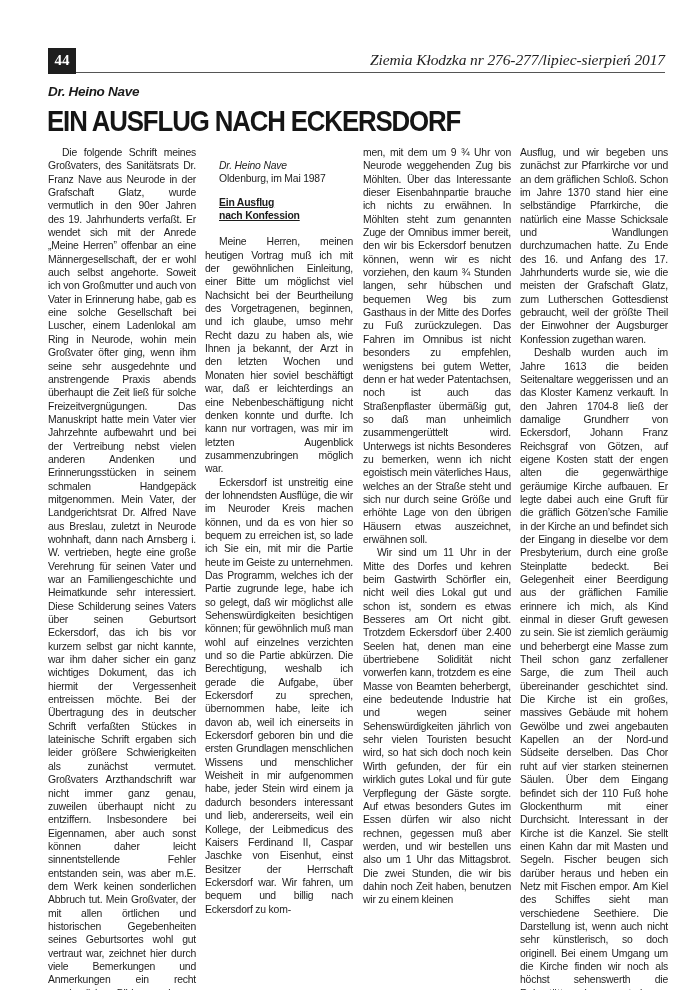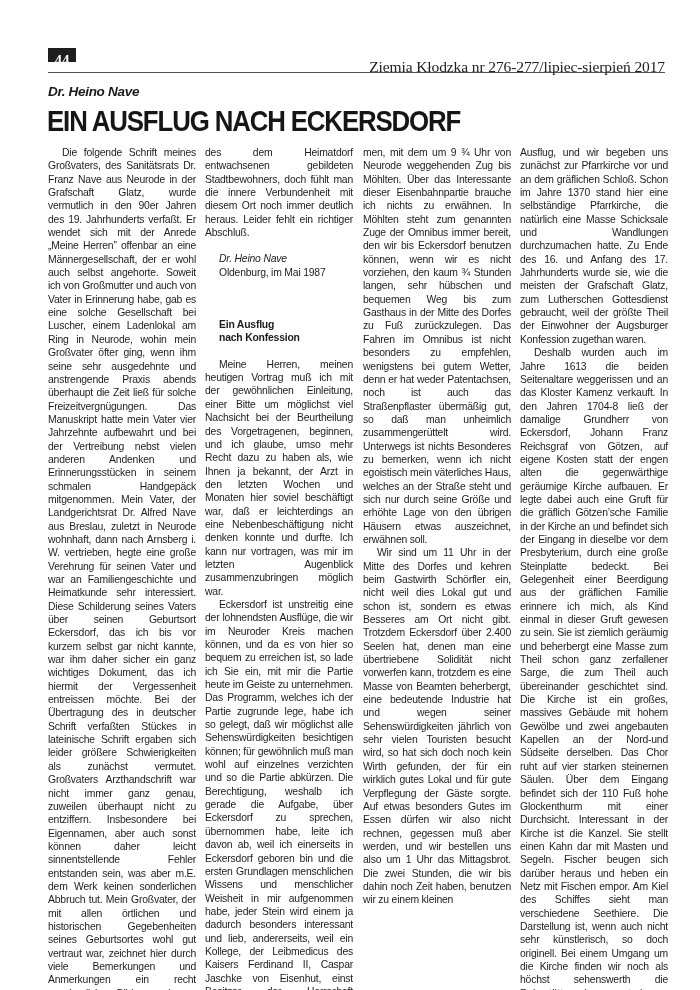--- a/index.html
+++ b/index.html
@@ -1,56 +1,55 @@
 <!DOCTYPE html>
 <html><head>
 <meta charset="utf-8">
 <style>
   html, body { margin: 0; padding: 0; background: #ffffff; }
   body { width: 700px; height: 990px; position: relative; overflow: hidden; color: #1a1a1a; }
   .page-header { position: absolute; left: 48px; top: 48px; width: 617px; height: 24px; border-bottom: 1px solid #555; }
-  .page-num { position: absolute; left: 0; top: 0; width: 28px; height: 14px; background: #1e1e1e; color: #fff;
+  .page-num { position: absolute; left: 0; top: 0; width: 28px; height: 26px; background: #1e1e1e; color: #fff;
     font-family: "Liberation Serif", serif; font-weight: bold; font-size: 15px; line-height: 24px; text-align: center; }
-  .journal { position: absolute; right: 0; top: 10px; font-family: "Liberation Serif", serif; 
+  .journal { position: absolute; right: 0; top: 3px; font-family: "Liberation Serif", serif; font-style: italic;
     font-size: 15.5px; color: #222; white-space: nowrap; letter-spacing: -0.1px; }
   .author { position: absolute; left: 48px; top: 84px; font-family: "Liberation Sans", sans-serif; font-weight: bold;
     font-style: italic; font-size: 13.5px; color: #1a1a1a; letter-spacing: -0.3px; }
   .title { position: absolute; left: 47px; top: 104px; font-family: "Liberation Sans", sans-serif; font-weight: bold;
     font-size: 30px; line-height: 34px; color: #151515; letter-spacing: -1.3px; transform: scaleX(0.86); transform-origin: left top; white-space: nowrap; }
   .col { position: absolute; top: 146px; width: 148px; font-family: "Liberation Sans", sans-serif; font-size: 10.4px;
     line-height: 13.35px; text-align: justify; color: #1c1c1c; letter-spacing: -0.2px; }
   .col p { margin: 0; text-indent: 14px; hyphens: manual; }
   .col p.noindent { text-indent: 0; }
   #col1 { left: 48px; }
   #col2 { left: 205px; }
   #col3 { left: 363px; }
   #col4 { left: 520px; }
   .sig { margin: 13px 0 0 14px; }
   .sig .sig-name { font-style: italic; display: block; }
   .sig .sig-place { display: block; }
-  .subhead { margin: 39px 0 13px 14px; font-weight: bold; }
+  .subhead { margin: 10px 0 13px 14px; font-weight: bold; text-decoration: underline; }
   .subhead span { display: block; }
 </style>
 </head>
 <body>
 
 <div class="page-header">
   <div class="page-num">44</div>
   <div class="journal">Ziemia Kłodzka nr 276-277/lipiec-sierpień 2017</div>
 </div>
 
 <div class="author">Dr. Heino Nave</div>
 <h1 class="title" style="margin:0;">EIN AUSFLUG NACH ECKERSDORF</h1>
 
 <div class="col" id="col1">
   <p>Die folgende Schrift meines Großvaters, des Sanitätsrats Dr. Franz Nave aus Neurode in der Grafschaft Glatz, wurde vermutlich in den 90er Jahren des 19. Jahrhunderts verfaßt. Er wendet sich mit der Anrede „Meine Herren” offenbar an eine Männergesellschaft, der er wohl auch selbst angehorte. Soweit ich von Großmutter und auch von Vater in Erinnerung habe, gab es eine solche Gesellschaft bei Luscher, einem Ladenlokal am Ring in Neurode, wohin mein Großvater öfter ging, wenn ihm seine sehr ausgedehnte und anstrengende Praxis abends überhaupt die Zeit ließ für solche Freizeitvergnügungen. Das Manuskript hatte mein Vater vier Jahrzehnte aufbewahrt und bei der Vertreibung nebst vielen anderen Andenken und Erinnerungsstücken in seinem schmalen Handgepäck mitgenommen. Mein Vater, der Landgerichtsrat Dr. Alfred Nave aus Breslau, zuletzt in Neurode wohnhaft, dann nach Arnsberg i. W. vertrieben, hegte eine große Verehrung für seinen Vater und war an Familiengeschichte und Heimatkunde sehr interessiert. Diese Schilderung seines Vaters über seinen Geburtsort Eckersdorf, das ich bis vor kurzem selbst gar nicht kannte, war ihm daher sicher ein ganz wichtiges Dokument, das ich hiermit der Vergessenheit entreissen möchte. Bei der Übertragung des in deutscher Schrift verfaßten Stückes in lateinische Schrift ergaben sich leider größere Schwierigkeiten als zunächst vermutet. Großvaters Arzthandschrift war nicht immer ganz genau, zuweilen überhaupt nicht zu entziffern. Insbesondere bei Eigennamen, aber auch sonst können daher leicht sinnentstellende Fehler entstanden sein, was aber m.E. dem Werk keinen sonderlichen Abbruch tut. Mein Großvater, der mit allen örtlichen und historischen Gegebenheiten seines Geburtsortes wohl gut vertraut war, zeichnet hier durch viele Bemerkungen und Anmerkungen ein recht anschauliches Bild, zwar immer aus der Sicht</p>
 </div>
 
 <div class="col" id="col2">
-  <p class="noindent">des dem Heimatdorf entwachsenen gebildeten Stadtbewohners, doch fühlt man die innere Verbundenheit mit diesem Ort noch immer deutlich heraus. Leider fehlt ein richtiger Abschluß.</p>
   <div class="sig">
     <span class="sig-name">Dr. Heino Nave</span>
     <span class="sig-place">Oldenburg, im Mai 1987</span>
   </div>
   <div class="subhead">
     <span>Ein Ausflug</span>
     <span>nach Konfession</span>
   </div>
   <p style="word-spacing:1.5px;">Meine Herren, meinen heutigen Vortrag muß ich mit der gewöhnlichen Einleitung, einer Bitte um möglichst viel Nachsicht bei der Beurtheilung des Vorgetragenen, beginnen, und ich glaube, umso mehr Recht dazu zu haben als, wie Ihnen ja bekannt, der Arzt in den letzten Wochen und Monaten hier soviel beschäftigt war, daß er leichterdings an eine Nebenbeschäftigung nicht denken konnte und durfte. Ich kann nur vortragen, was mir im letzten Augenblick zusammenzubringen möglich war.</p>
   <p>Eckersdorf ist unstreitig eine der lohnendsten Ausflüge, die wir im Neuroder Kreis machen können, und da es von hier so bequem zu erreichen ist, so lade ich Sie ein, mit mir die Partie heute im Geiste zu unternehmen. Das Programm, welches ich der Partie zugrunde lege, habe ich so gelegt, daß wir möglichst alle Sehenswürdigkeiten besichtigen können; für gewöhnlich muß man wohl auf einzelnes verzichten und so die Partie abkürzen. Die Berechtigung, weshalb ich gerade die Aufgabe, über Eckersdorf zu sprechen, übernommen habe, leite ich davon ab, weil ich einerseits in Eckersdorf geboren bin und die ersten Grundlagen menschlichen Wissens und menschlicher Weisheit in mir aufgenommen habe, jeder Stein wird einem ja dadurch besonders interessant und lieb, andererseits, weil ein Kollege, der Leibmedicus des Kaisers Ferdinand II, Caspar Jaschke von Eisenhut, einst Besitzer der Herrschaft Eckersdorf war. Wir fahren, um bequem und billig nach Eckersdorf zu kom-</p>

